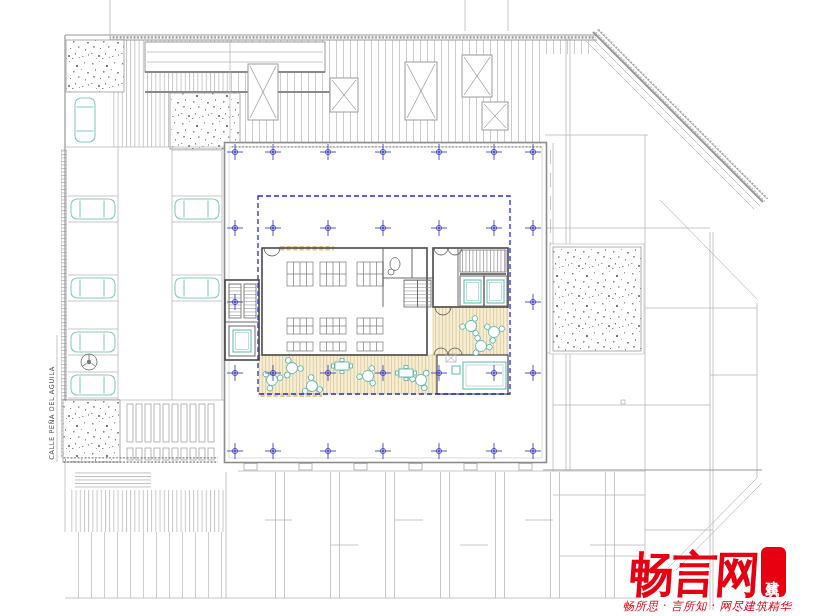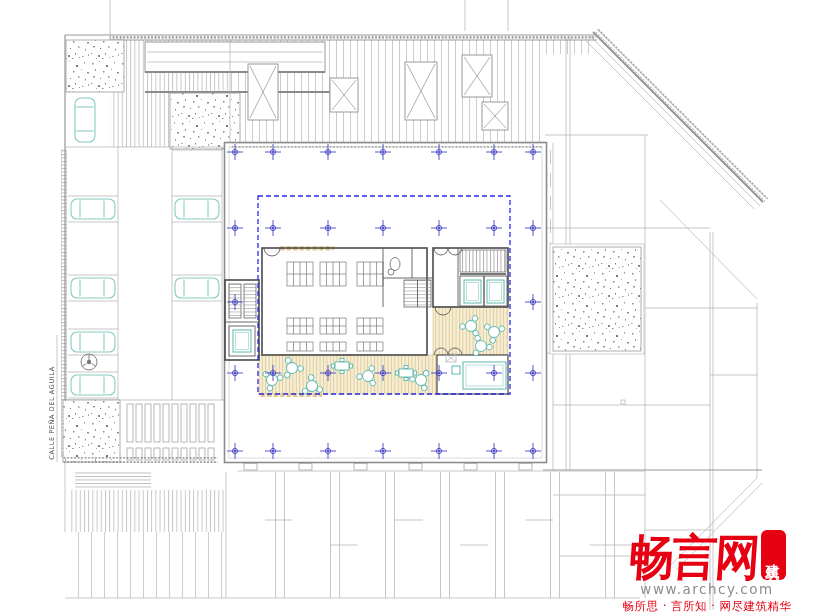--- a/index.html
+++ b/index.html
@@ -24,21 +24,21 @@
      font-size:6.5px;letter-spacing:.6px;color:#4a4a4a;white-space:nowrap;}
   
   .wm{position:absolute;right:5px;bottom:2px;width:212px;text-align:center;}
   .wm-row{display:flex;align-items:flex-end;justify-content:center;gap:3px;}
   .wm-logo{font-size:45px;font-weight:bold;color:#e60012;line-height:.95;
      letter-spacing:-2px;transform:skewX(-4deg) scaleY(1.08);}
   .wm-badge{background:#e60012;color:#fff;border-radius:6px;width:25px;height:50px;
      display:flex;align-items:center;justify-content:center;font-size:14px;font-weight:bold;
      writing-mode:vertical-rl;text-orientation:upright;letter-spacing:2px;}
   .wm-url{font-size:13.5px;color:#8d8d8d;letter-spacing:1.5px;margin-top:1px;}
-  .wm-slogan{font-size:11.5px;color:#e60012;letter-spacing:.5px;margin-top:2px;}
+  .wm-slogan{font-size:11.5px;color:#e60012;letter-spacing:.5px;margin-top:2px;font-style:italic;}
 </style>
 </head>
 <body>
 
 <div id="stage">
 
 <svg id="plan-svg" width="818" height="616" viewBox="0 0 818 616">
   <defs>
     <pattern id="stripe7" patternUnits="userSpaceOnUse" width="7" height="10">
       <path d="M0.5,0V10" stroke="#c6c6c6" stroke-width="0.9"></path>
@@ -413,17 +413,16 @@
       </g>
 </svg>
 
 <div class="street-label">CALLE PEÑA DEL AGUILA</div>
 
 <div class="wm">
   <div class="wm-row">
     <span class="wm-logo">畅言网</span>
     <span class="wm-badge">建筑</span>
   </div>
-  <div class="wm-url">www.archcy.com</div>
   <div class="wm-slogan">畅所思 · 言所知 · 网尽建筑精华</div>
 </div>
 
 </div>
 
 </body></html>

